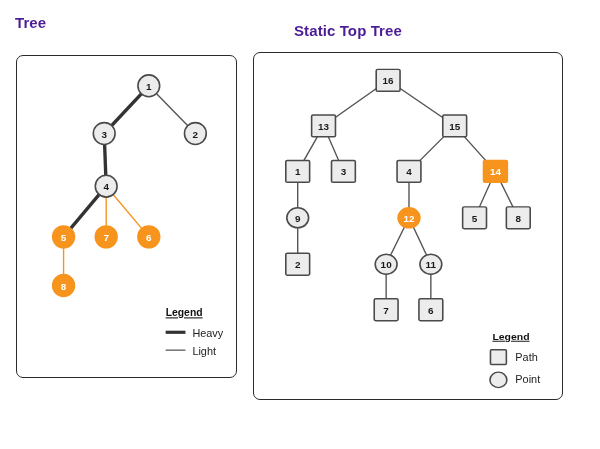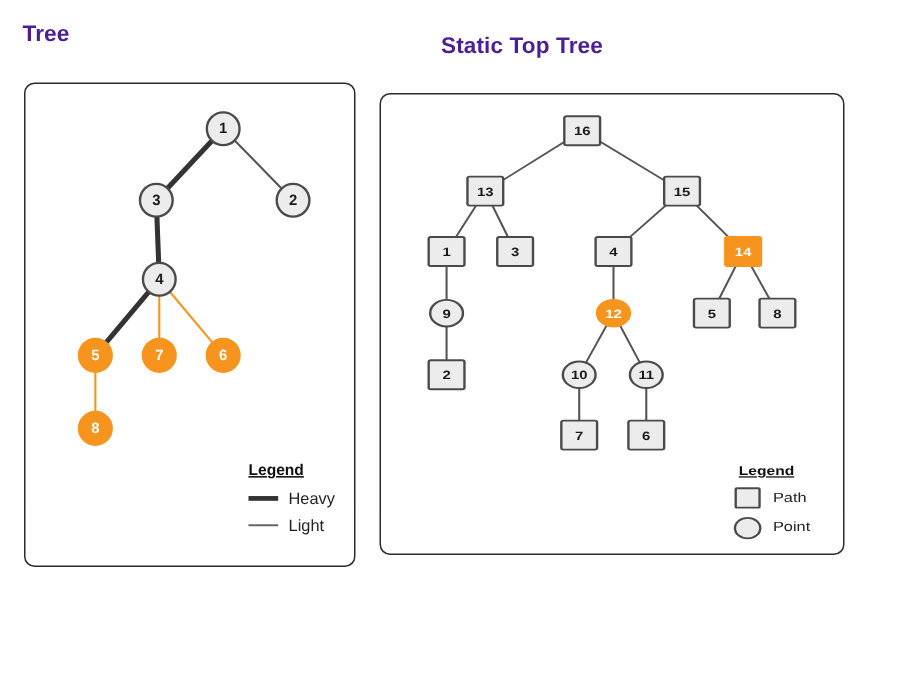--- a/index.html
+++ b/index.html
@@ -26,21 +26,21 @@
   #title-stt  { left: 250px; top: 22px; margin-left: 44px; }
 
   .panel {
     position: absolute;
     border: 1.3px solid #2b2b2b;
     border-radius: 7px;
     background: #ffffff;
     box-sizing: border-box;
   }
   #panel-tree { left: 16px;  top: 55px; width: 221px; height: 323px; }
-  #panel-stt  { left: 253px; top: 62px; width: 310px; height: 308px; }
+  #panel-stt  { left: 253px; top: 52px; width: 310px; height: 348px; }
 
   .graph {
     position: absolute;
     left: 0; top: 0;
     width: 100%; height: 100%;
     overflow: visible;
   }
 
   .node-label {
     font-family: "Liberation Sans", sans-serif;

